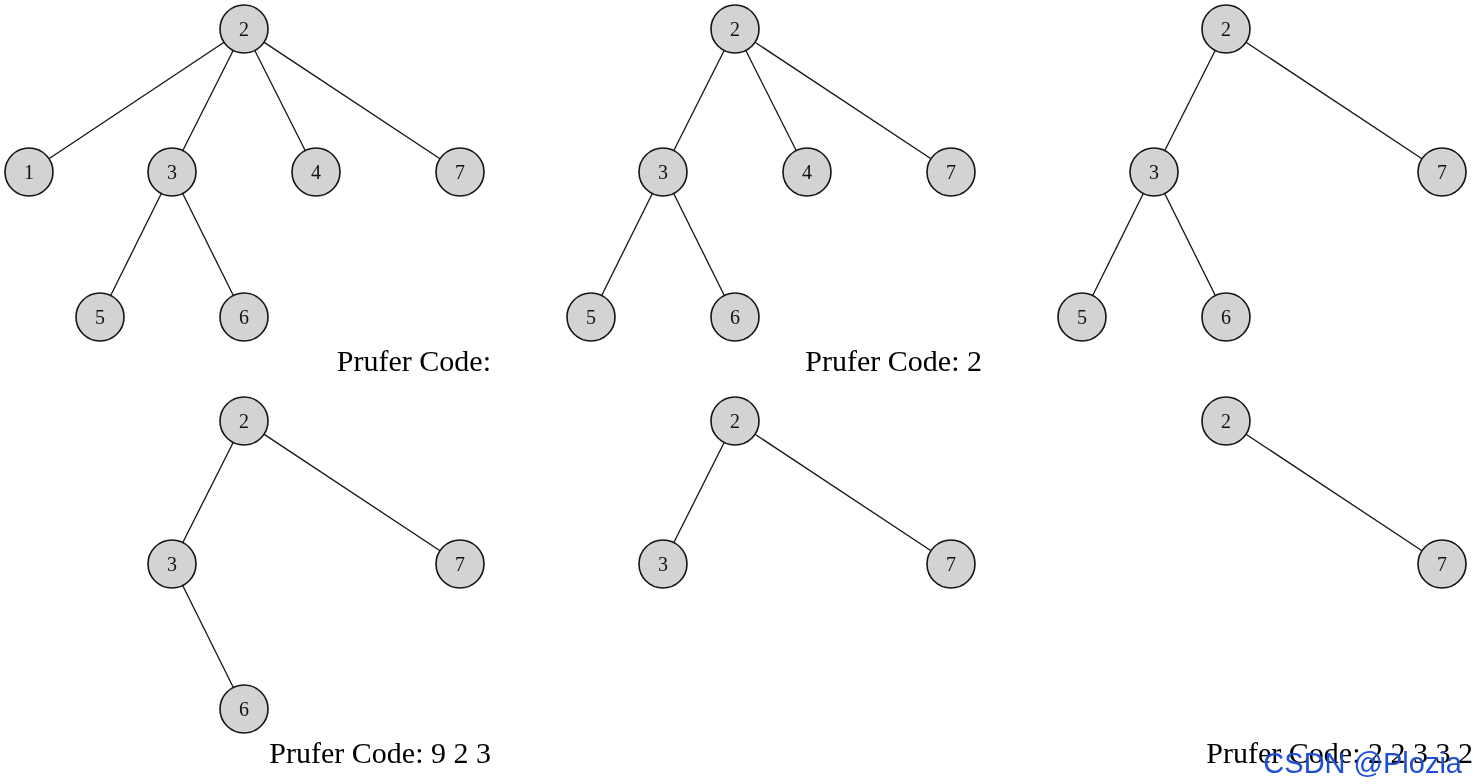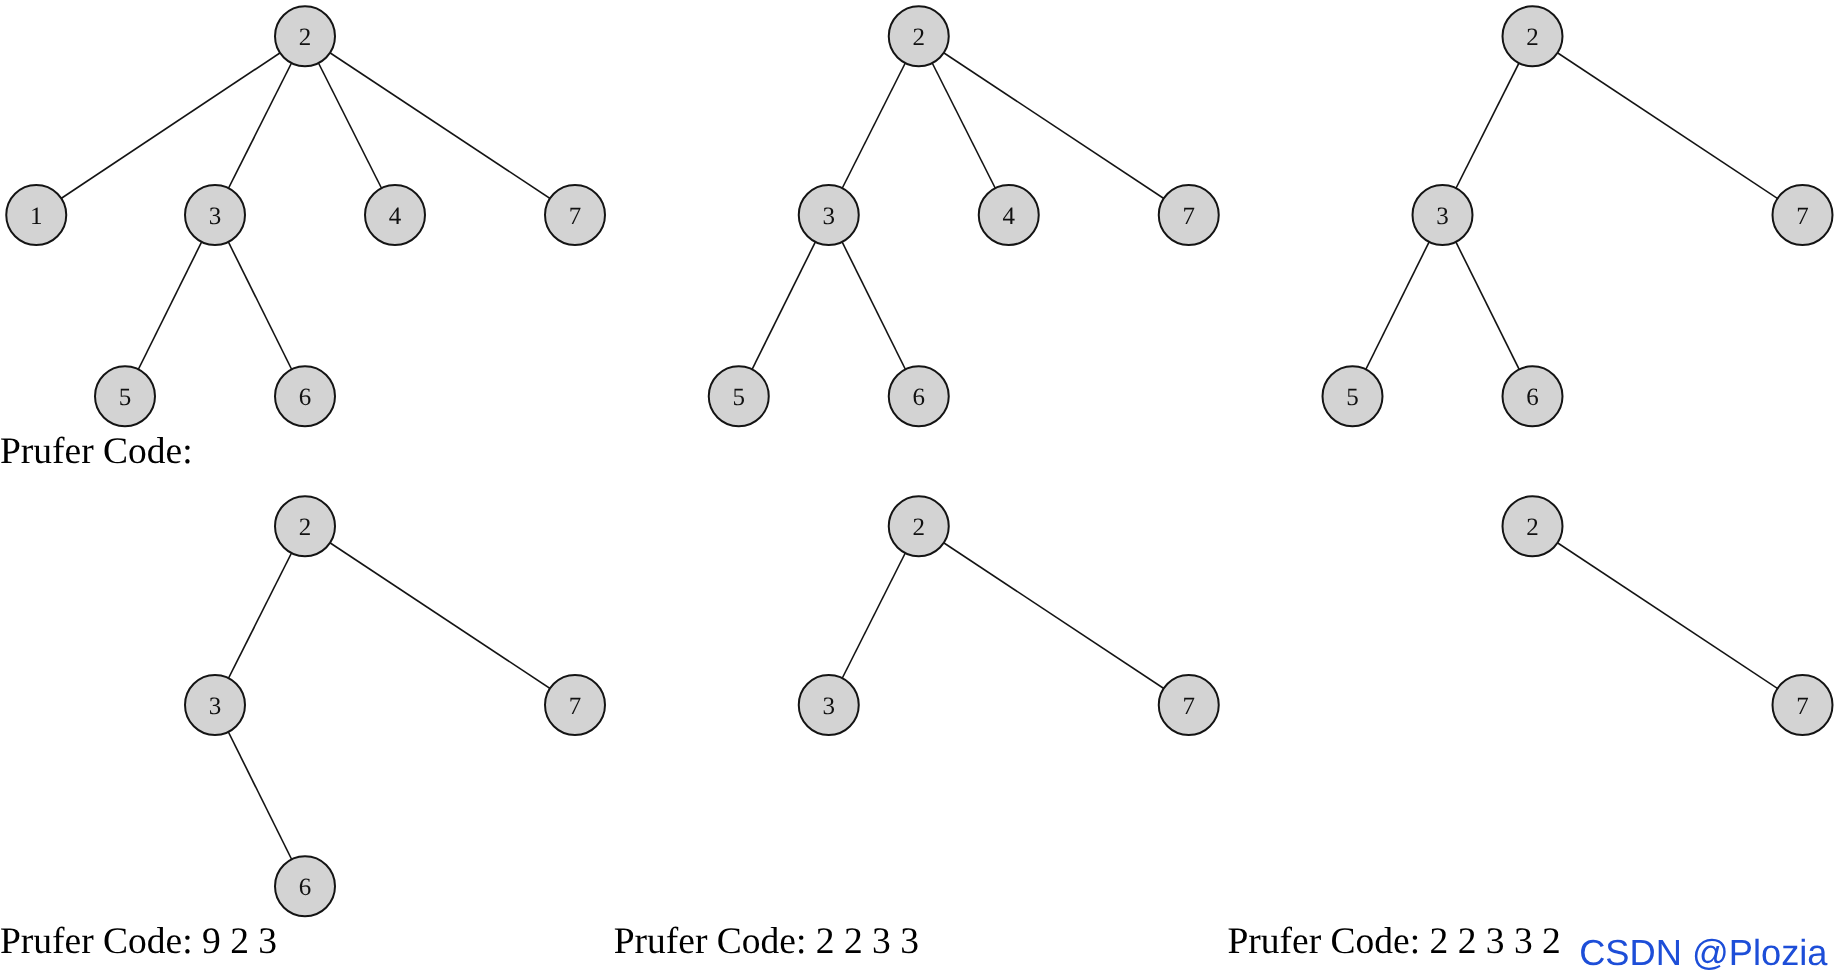--- a/index.html
+++ b/index.html
@@ -34,21 +34,21 @@
     top: 0;
     width: 491px;
     height: 392px;
     display: block;
   }
   figcaption.caption {
     position: absolute;
     left: 0;
     right: 0;
     top: 346px;
-    text-align: left;
+    text-align: right;
     font-size: 30px;
     line-height: 1;
     color: #000000;
     white-space: pre;
   }
   text.node-label {
     font-family: "Liberation Serif", serif;
     font-size: 20px;
     fill: #111111;
     text-anchor: middle;
@@ -107,20 +107,21 @@
         <text x="172" y="179" class="node-label">3</text>
         <circle cx="316" cy="172" r="24" fill="#d3d3d3" stroke="#141414" stroke-width="1.6"></circle>
         <text x="316" y="179" class="node-label">4</text>
         <circle cx="460" cy="172" r="24" fill="#d3d3d3" stroke="#141414" stroke-width="1.6"></circle>
         <text x="460" y="179" class="node-label">7</text>
         <circle cx="100" cy="317" r="24" fill="#d3d3d3" stroke="#141414" stroke-width="1.6"></circle>
         <text x="100" y="324" class="node-label">5</text>
         <circle cx="244" cy="317" r="24" fill="#d3d3d3" stroke="#141414" stroke-width="1.6"></circle>
         <text x="244" y="324" class="node-label">6</text>
       </svg>
+    <figcaption class="caption">Prufer Code: 2</figcaption>
   </figure>
 
   <figure class="cell">
     <svg class="graph" viewBox="0 0 491 392">
         <line x1="244" y1="29" x2="172" y2="172" stroke="#141414" stroke-width="1.3"></line>
         <line x1="244" y1="29" x2="460" y2="172" stroke="#141414" stroke-width="1.3"></line>
         <line x1="172" y1="172" x2="100" y2="317" stroke="#141414" stroke-width="1.3"></line>
         <line x1="172" y1="172" x2="244" y2="317" stroke="#141414" stroke-width="1.3"></line>
         <circle cx="244" cy="29" r="24" fill="#d3d3d3" stroke="#141414" stroke-width="1.6"></circle>
         <text x="244" y="36" class="node-label">2</text>
@@ -156,21 +157,20 @@
     <svg class="graph" viewBox="0 0 491 392">
         <line x1="244" y1="29" x2="172" y2="172" stroke="#141414" stroke-width="1.3"></line>
         <line x1="244" y1="29" x2="460" y2="172" stroke="#141414" stroke-width="1.3"></line>
         <circle cx="244" cy="29" r="24" fill="#d3d3d3" stroke="#141414" stroke-width="1.6"></circle>
         <text x="244" y="36" class="node-label">2</text>
         <circle cx="172" cy="172" r="24" fill="#d3d3d3" stroke="#141414" stroke-width="1.6"></circle>
         <text x="172" y="179" class="node-label">3</text>
         <circle cx="460" cy="172" r="24" fill="#d3d3d3" stroke="#141414" stroke-width="1.6"></circle>
         <text x="460" y="179" class="node-label">7</text>
       </svg>
-    <figcaption class="caption">Prufer Code: 2 2 3 3</figcaption>
   </figure>
 
   <figure class="cell">
     <svg class="graph" viewBox="0 0 491 392">
         <line x1="244" y1="29" x2="460" y2="172" stroke="#141414" stroke-width="1.3"></line>
         <circle cx="244" cy="29" r="24" fill="#d3d3d3" stroke="#141414" stroke-width="1.6"></circle>
         <text x="244" y="36" class="node-label">2</text>
         <circle cx="460" cy="172" r="24" fill="#d3d3d3" stroke="#141414" stroke-width="1.6"></circle>
         <text x="460" y="179" class="node-label">7</text>
       </svg>

